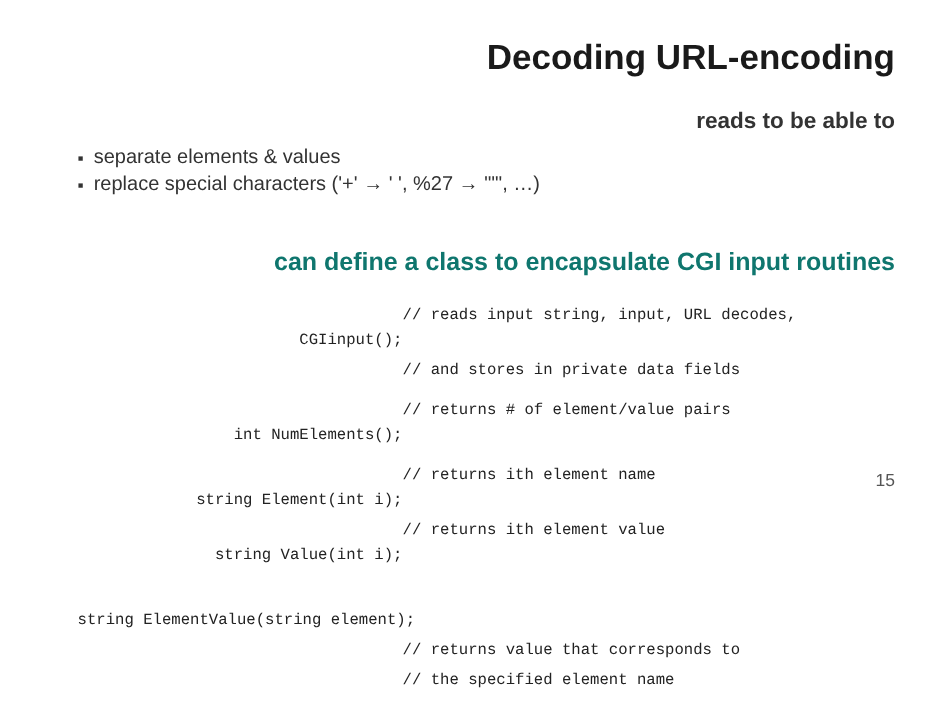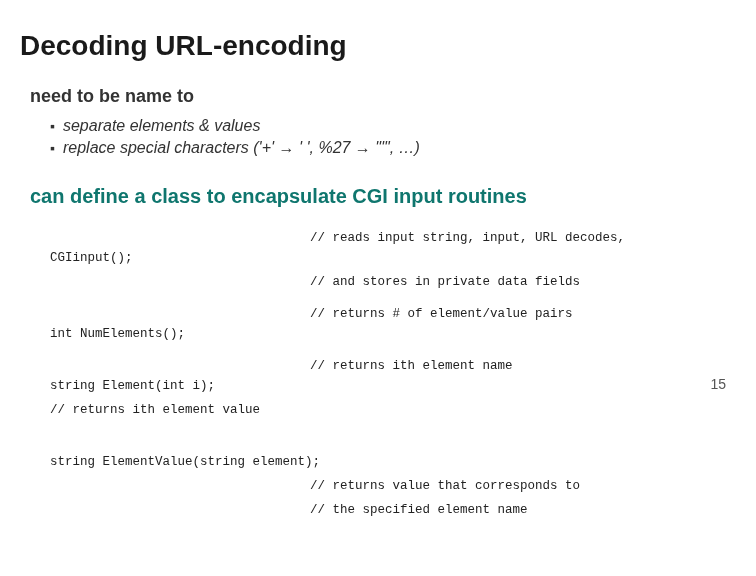--- a/index.html
+++ b/index.html
@@ -13,44 +13,44 @@
       height: 576px;
       background: #ffffff;
       font-family: Arial, Helvetica, sans-serif;
       position: relative;
       overflow: hidden;
     }
 
     .slide {
       width: 756px;
       height: 408px;
-      padding: 30px 40px 20px 20px;
+      padding: 30px 40px 20px 32px;
       position: relative;
+      text-align: right;
     }
 
     .slide-title {
       font-size: 28px;
       font-weight: bold;
       color: #1a1a1a;
       margin-bottom: 24px;
     }
 
     .section-heading {
       font-size: 18px;
       font-weight: bold;
       color: #333333;
       margin-bottom: 10px;
       margin-left: 10px;
     }
 
     .bullet-list {
       list-style: none;
       margin-left: 30px;
-      margin-bottom: 28px;
-      font-style: italic;
+      margin-bottom: 42px;
     }
 
     .bullet-list li {
       font-size: 16px;
       color: #333333;
       margin-bottom: 4px;
       display: flex;
       align-items: flex-start;
     }
 
@@ -93,34 +93,34 @@
       color: #222222;
     }
 
     .code-row-group {
       margin-bottom: 12px;
     }
 
     .page-number {
       position: absolute;
       bottom: 16px;
-      right: 30px;
+      right: 40px;
       font-size: 14px;
       color: #555555;
     }
   </style>
 </head>
 <body>
 
 <div class="slide">
 
   <h1 class="slide-title">Decoding URL-encoding</h1>
 
   <div>
-    <div class="section-heading">need to be name to</div>
+    <div class="section-heading">reads to be able to</div>
     <ul class="bullet-list">
       <li>
         <span>separate elements &amp; values</span>
       </li>
       <li>
         <span>replace special characters ('+' → ' ', %27 → "'", …)</span>
       </li>
     </ul>
   </div>
 
@@ -146,20 +146,21 @@
           <span class="code-comment">// returns # of element/value pairs</span>
         </div>
       </div>
 
       <div class="code-row-group">
         <div class="code-row">
           <span class="code-declaration">string Element(int i);</span>
           <span class="code-comment">// returns ith element name</span>
         </div>
         <div class="code-row">
+          <span class="code-declaration">string Value(int i);</span>
           <span class="code-comment">// returns ith element value</span>
         </div>
       </div>
 
       <div class="code-row-group">
         <div class="code-row">
           <span class="code-declaration">string ElementValue(string element);</span>
           <span class="code-comment"></span>
         </div>
         <div class="code-row">

